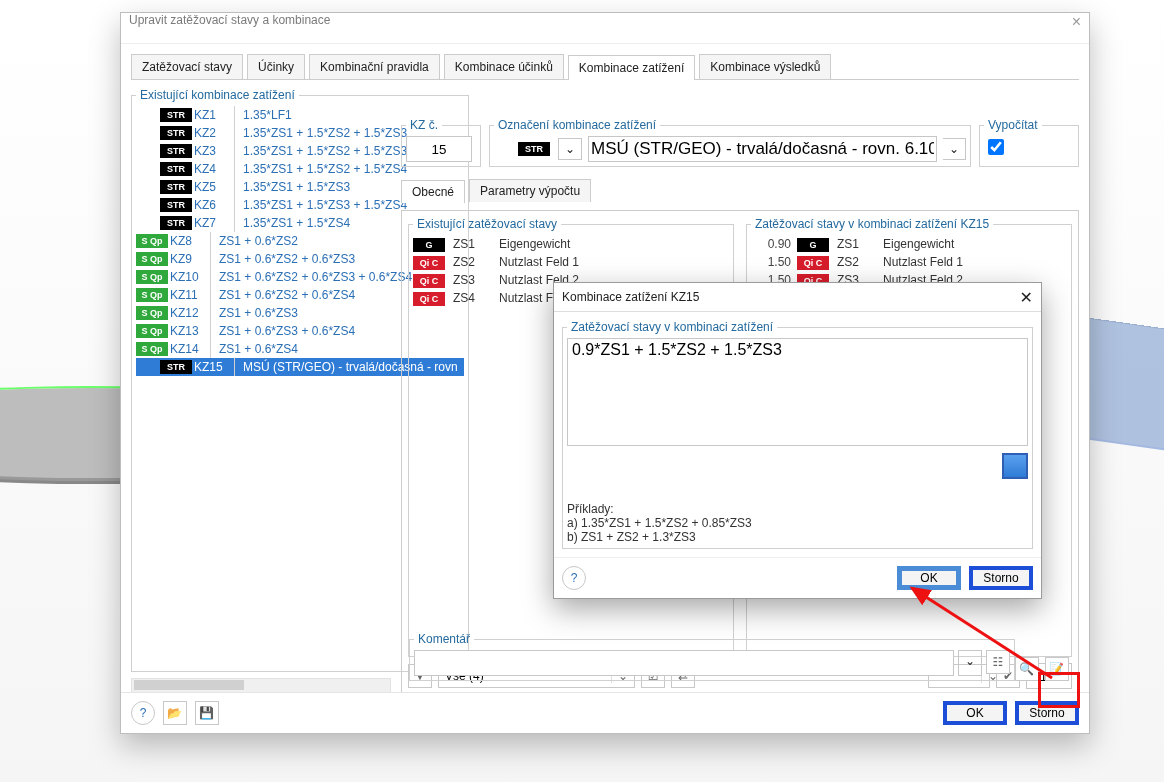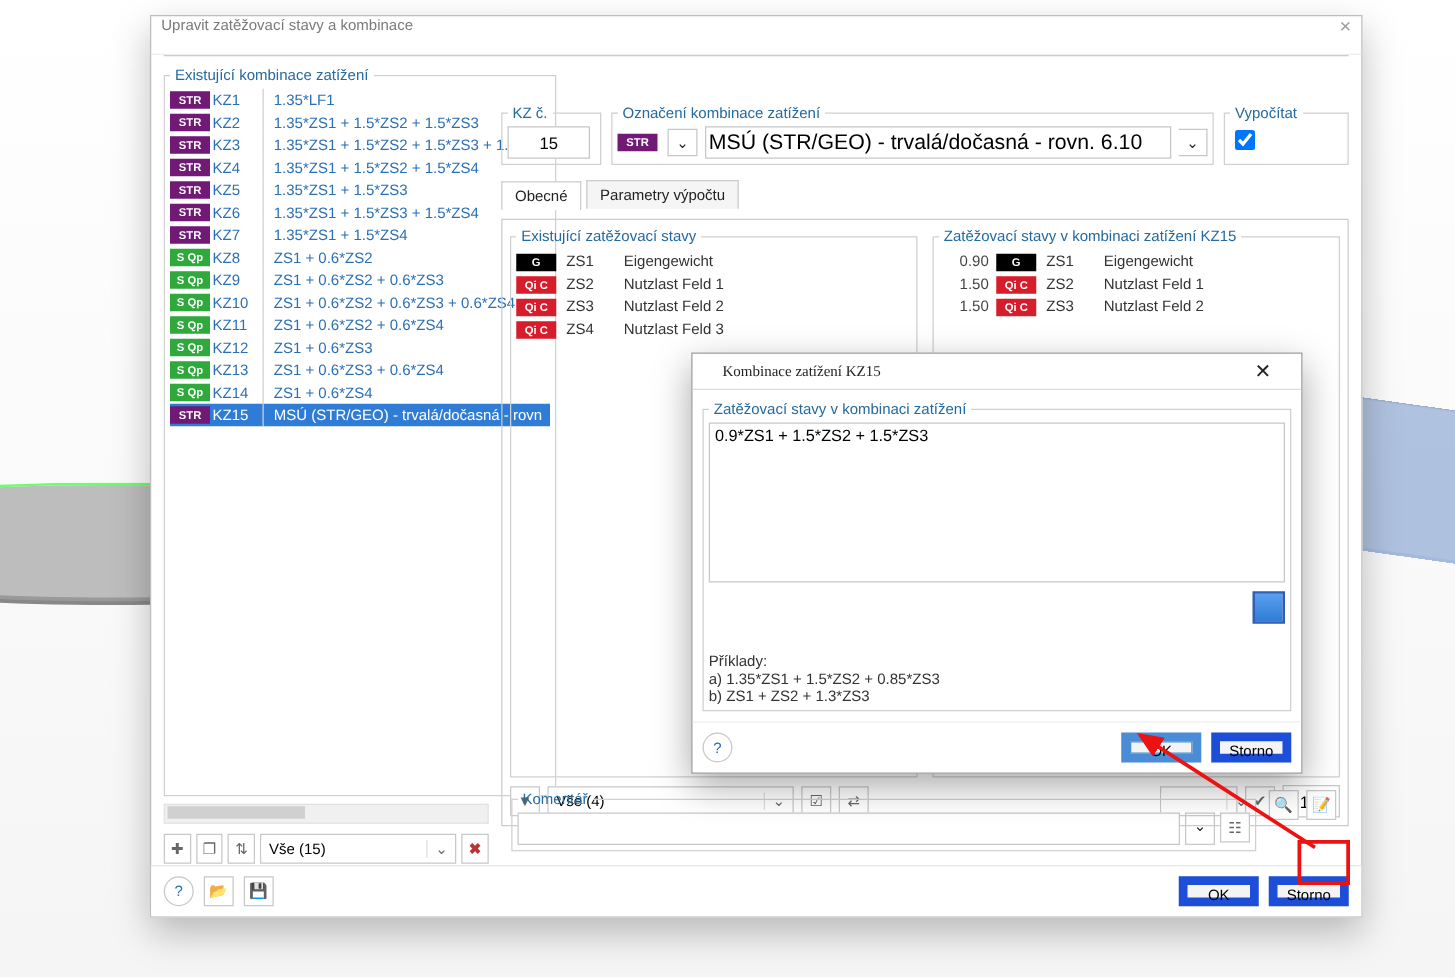--- a/index.html
+++ b/index.html
@@ -17,21 +17,21 @@
   .tab.active{background:#fff;position:relative;top:1px;}
   .tabsep{border-bottom:1px solid #ccc;margin:0 10px;}
   .content{display:flex;gap:10px;padding:8px 10px;flex:1;align-items:center;}
   fieldset.panel{border:1px solid #d0d0d0;margin:0;padding:4px;}
   legend{color:#246a9e;font-size:12px;padding:0 4px;}
   .left-col{width:260px;display:flex;flex-direction:column;gap:6px;}
   .comb-list{height:574px;overflow:auto;}
   .row{display:flex;align-items:center;height:18px;white-space:nowrap;}
   .row.sel{background:#2f7cd6;color:#fff;}
   .tag{display:inline-flex;align-items:center;justify-content:center;width:32px;height:14px;font-size:9px;font-weight:bold;color:#fff;margin-right:2px;}
-  .tag.str{background:#701a75;} .tag.sqp{background:#2fa83c;} .tag.g{background:#000;} .tag.qic{background:#d71c2b;}
+  .tag.str{background:#000000;margin-left:24px;} .tag.sqp{background:#2fa83c;} .tag.g{background:#000;} .tag.qic{background:#d71c2b;}
   .code{color:#2b6fb5;width:38px;} .row.sel .code{color:#fff;}
   .desc{color:#2b6fb5;padding-left:6px;} .row.sel .desc{color:#fff;}
   .vsep{width:1px;background:#d0d0d0;align-self:stretch;margin:0 2px;}
   .scrollx{height:14px;background:#f0f0f0;border:1px solid #e2e2e2;position:relative;}
   .scrollx .thumb{position:absolute;left:2px;top:1px;height:10px;width:110px;background:#d0d0d0;}
   .toolbar{display:flex;align-items:center;gap:4px;margin-top:2px;}
   .tbtn{width:22px;height:22px;border:1px solid #c8c8c8;background:#fff;display:flex;align-items:center;justify-content:center;font-size:12px;color:#666;cursor:pointer;}
   .sel-wrap{display:flex;align-items:center;border:1px solid #c8c8c8;height:22px;background:#fff;}
   .sel-wrap input{border:none;outline:none;font-size:12px;padding:0 6px;width:120px;}
   .sel-wrap .caret{padding:0 6px;color:#666;border-left:1px solid #ddd;}
@@ -47,31 +47,31 @@
   .subtab.active{background:#fff;position:relative;top:1px;}
   .subframe{border:1px solid #ccc;padding:6px;flex:1;display:flex;flex-direction:column;gap:6px;min-height:0;}
   .twocols{display:flex;gap:12px;flex:1;min-height:0;}
   .lslist{flex:1;height:430px;overflow:hidden;}
   .lsrow{display:flex;align-items:center;height:18px;gap:6px;}
   .lscol-num{width:40px;text-align:right;color:#444;}
   .lscol-tag{width:34px;}
   .lscol-code{width:40px;color:#333;}
   .lscol-desc{flex:1;color:#333;}
   .midtools{display:flex;align-items:center;gap:6px;}
-  .komentar-row{display:flex;gap:10px;align-items:flex-start;padding:0 10px 8px;}
+  .komentar-row{display:flex;align-items:flex-end;padding:0 10px 8px;}
   .komentar{flex:1;}
   .kom-right{display:flex;gap:6px;}
   .dlg-bottom{display:flex;gap:8px;align-items:center;padding:8px 10px;border-top:1px solid #e5e5e5;position:absolute;left:0;right:0;bottom:0;background:#fff;}
-  .btn{min-width:64px;height:24px;border:7px solid #1d4ed8;background:#f4f4f4;cursor:pointer;font-size:12px;}
+  .btn{min-width:64px;height:24px;border:4px solid #1d4ed8;background:#f4f4f4;cursor:pointer;font-size:12px;}
   .btn.primary{border-color:#4a8cd6;box-shadow:0 0 0 1px #4a8cd6 inset;}
   .modal{position:absolute;left:553px;top:282px;width:487px;background:#fff;border:1px solid #9b9b9b;box-shadow:0 10px 28px rgba(0,0,0,.35);}
-  .modal .bar{height:28px;display:flex;align-items:center;padding:0 24px;border-bottom:1px solid #ddd;font-family:Liberation Serif, serif;}
+  .modal .bar{height:28px;display:flex;align-items:center;padding:0 8px;border-bottom:1px solid #ddd;}
   .modal .bar .x{margin-left:auto;font-size:16px;cursor:pointer;}
   .modal .body{padding:8px;}
-  .modal textarea{width:100%;height:128px;border:1px solid #c7c7c7;resize:none;font-family:inherit;font-size:13px;padding:2px 4px;box-sizing:border-box;}
+  .modal textarea{width:100%;height:108px;border:1px solid #c7c7c7;resize:none;font-family:inherit;font-size:16px;padding:2px 4px;box-sizing:border-box;}
   .modal .ex{margin-top:20px;color:#333;}
   .modal .actions{display:flex;gap:8px;align-items:center;padding:8px;border-top:1px solid #eee;}
   .modal .actions .spacer{flex:1;}
   .iconblue{width:22px;height:22px;background:linear-gradient(#5aa0ee,#2f7cd6);border:1px solid #4a8cd6;}
   .red-arrow{position:absolute;pointer-events:none;}
   .red-rect{position:absolute;border:3px solid #e11;}
   .helpbtn{width:22px;height:22px;border:1px solid #c8c8c8;border-radius:50%;display:flex;align-items:center;justify-content:center;color:#2b6fb5;background:#fff;}
 </style>
 </head>
 <body>
@@ -81,20 +81,28 @@
     <div class="disk"></div>
     <div class="box3d"></div>
   </div>
 
   <div class="window">
     <div class="titlebar">
       <span>Upravit zatěžovací stavy a kombinace</span>
       <span class="x">×</span>
     </div>
 
+    <div class="tabs" id="tabstrip">
+        <div class="tab">Zatěžovací stavy</div>
+        <div class="tab">Účinky</div>
+        <div class="tab">Kombinační pravidla</div>
+        <div class="tab">Kombinace účinků</div>
+        <div class="tab active">Kombinace zatížení</div>
+        <div class="tab">Kombinace výsledků</div>
+      </div>
     <div class="tabsep"></div>
 
     <div class="content">
 
       <div class="left-col">
         <fieldset class="panel comb-list">
           <legend>Existující kombinace zatížení</legend>
           <div id="comblist">
               <div class="row">
                 <span class="tag str">STR</span>

